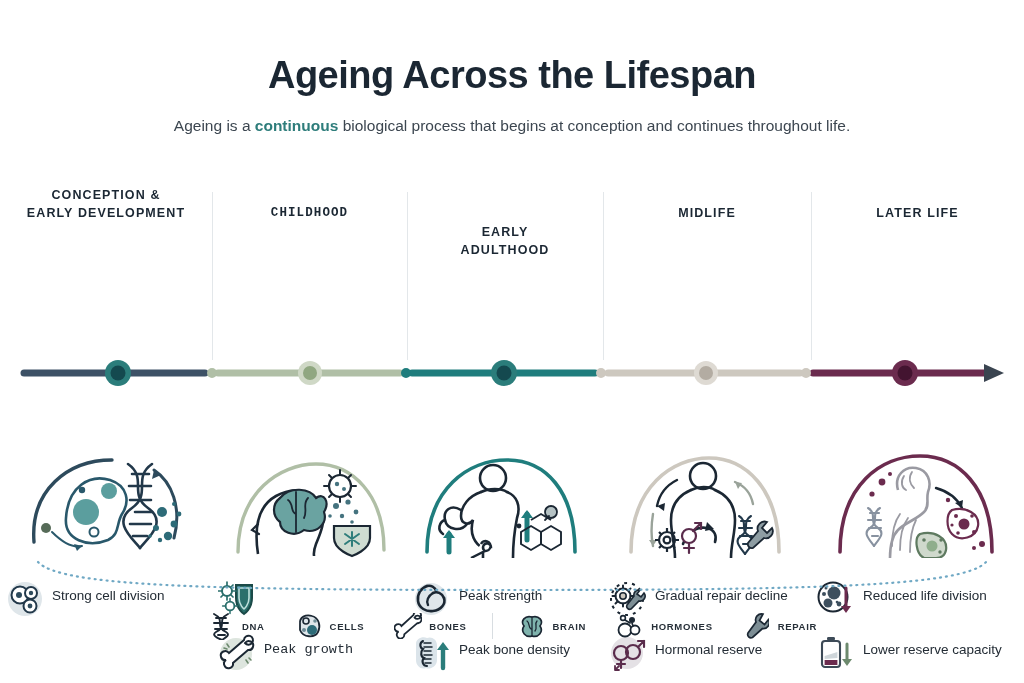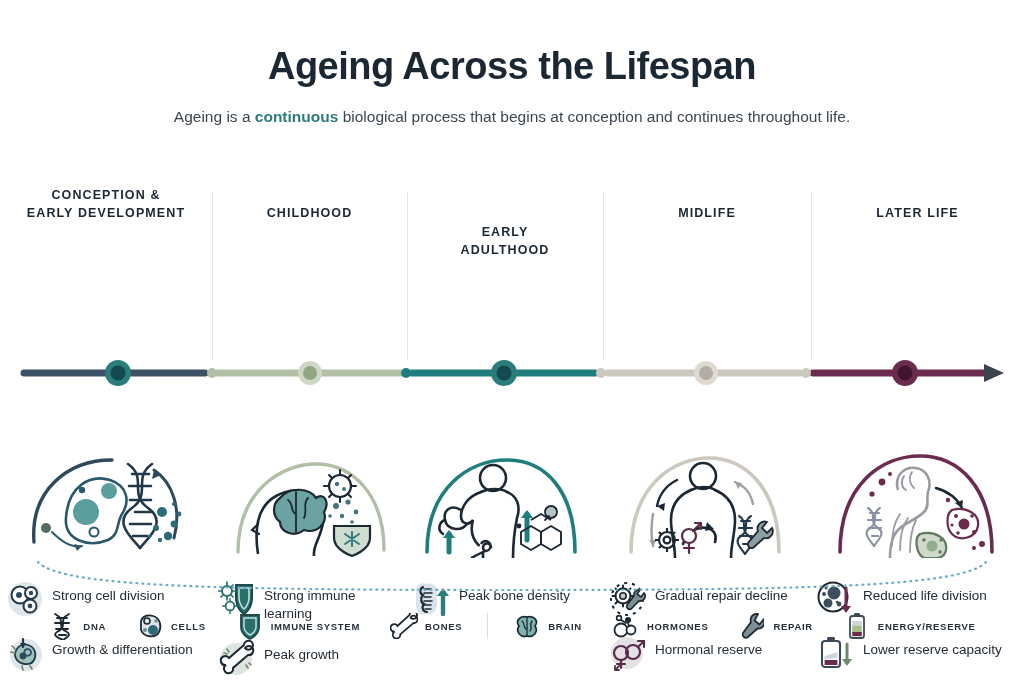--- a/index.html
+++ b/index.html
@@ -9,36 +9,36 @@
     font-family:"Liberation Sans", sans-serif;
     color:#1f2933;
     overflow:hidden;
     position:relative;
   }
 
   
   .header{text-align:center;padding-top:44px;}
   .title{
     font-size:38px;font-weight:bold;letter-spacing:-.5px;
-    color:#1b2733;line-height:1.05;margin:3px;
+    color:#1b2733;line-height:1.05;margin:12px;
   }
   .subtitle{
     margin:18px auto 0;max-width:680px;
     font-size:15.5px;line-height:1.5;color:#3c4650;font-weight:normal;
   }
   .subtitle .hl{color:#2e7d7b;font-weight:bold;}
 
   
   .stages{
     position:absolute;left:0;top:186px;width:1024px;height:372px;
     display:flex;
   }
   .stage{position:relative;display:flex;flex-direction:column;align-items:center;justify-content:space-between;}
   .stage.s0{width:212px;}
-  .stage.s1{width:195px;}
+  .stage.s1{width:195px;font-family:Liberation Mono, monospace;}
   .stage.s2{width:196px;}
   .stage.s3{width:208px;}
   .stage.s4{width:213px;gap:25px;}
 
   .stage-title{
     font-size:12.5px;font-weight:bold;letter-spacing:1.1px;
     color:#1b2733;text-align:center;line-height:1.45;
     text-transform:uppercase;height:42px;display:flex;
     flex-direction:column;justify-content:flex-start;
   }
@@ -150,36 +150,20 @@
             <circle cx="14" cy="15" r="8.5" fill="#fff" stroke="#22384a" stroke-width="2"></circle>
             <circle cx="25" cy="13" r="6" fill="#fff" stroke="#22384a" stroke-width="2"></circle>
             <circle cx="24" cy="26" r="6.5" fill="#fff" stroke="#22384a" stroke-width="2"></circle>
             <circle cx="13" cy="15" r="3" fill="#2d4a5c"></circle>
             <circle cx="25" cy="13" r="2.2" fill="#2d4a5c"></circle>
             <circle cx="24" cy="26" r="2.4" fill="#2d4a5c"></circle>
           </svg>
         </span>
         <span class="btext">Strong cell division</span>
       </div>
-      <div class="bullet">
-        <span class="bicon">
-          <svg width="38" height="38" viewBox="0 0 38 38">
-            <circle cx="20" cy="21" r="16" fill="#dfe6ea"></circle>
-            <path d="M9 22 C9 13 16 9 22 11 C29 13 31 20 28 26 C25 32 12 32 9 22 Z" fill="#9ec3bc" stroke="#22384a" stroke-width="1.8"></path>
-            <circle cx="17" cy="22" r="3.4" fill="#2d4a5c"></circle>
-            <path d="M24 16 a3.4 3.4 0 1 0 .1 .1" fill="none" stroke="#2d4a5c" stroke-width="1.8"></path>
-            <path d="M17 5 v8" stroke="#22384a" stroke-width="2.2" stroke-linecap="round"></path>
-            <path d="M17 14 l-3 -5 h6 z" fill="#22384a"></path>
-            <g stroke="#6d8a6e" stroke-width="1.7" stroke-linecap="round">
-              <path d="M6 12 l3 3 M5 18 l4 1 M16 32 l1 4 M24 32 l2 3"></path>
-            </g>
-          </svg>
-        </span>
-        <span class="btext">Growth &amp; differentiation</span>
-      </div>
 
     </div>
   </div>
 
   <div class="stage s1">
     <div class="stage-title">
       <span>CHILDHOOD</span>
     </div>
     <div class="art">
       <svg width="172" height="104" viewBox="0 0 172 104">
@@ -219,21 +203,20 @@
             <circle cx="9" cy="11" r="5" fill="#fff" stroke="#2b6f6c" stroke-width="2"></circle>
             <g stroke="#2b6f6c" stroke-width="1.7" stroke-linecap="round">
               <path d="M9 6 v-4 M14 11 h4 M9 16 v4 M4 11 H0 M12.5 7.5 l2.5 -2.5 M12.5 14.5 l2.5 2.5 M5.5 14.5 l-2.5 2.5"></path>
             </g>
             <circle cx="12" cy="26" r="4.4" fill="#fff" stroke="#2b6f6c" stroke-width="1.8"></circle>
             <g stroke="#2b6f6c" stroke-width="1.5" stroke-linecap="round">
               <path d="M12 21.6 v-3 M16.4 26 h3 M12 30.4 v3 M7.6 26 h-3"></path>
             </g>
           </svg>
         </span>
-        <span class="btext">Strong immune learning</span>
       </div>
       <div class="bullet">
         <span class="bicon">
           <svg width="38" height="38" viewBox="0 0 38 38">
             <circle cx="18" cy="20" r="16" fill="#dde5de"></circle>
             <path d="M27 9 a4.5 4.5 0 1 1 3 7 L15 29 a4.5 4.5 0 1 1 -7 -3 a4.5 4.5 0 1 1 3 -7 L26 6 a4.5 4.5 0 1 1 1 3 Z" fill="#fff" stroke="#1b2733" stroke-width="2"></path>
             <g stroke="#6d8a6e" stroke-width="1.6" stroke-linecap="round">
               <path d="M9 10 l2 3 M6 14 l3 1 M28 26 l2 3 M31 24 l2 2"></path>
             </g>
           </svg>
@@ -268,20 +251,32 @@
           <path d="M124 84 l10 -6 l10 6 l0 12 l-10 6 l-10 -6 z"></path>
           <path d="M114 72 l10 -6 l10 6"></path>
         </g>
         <circle cx="134" cy="64" r="6" fill="#b5c2c4" stroke="#1b2733" stroke-width="1.8"></circle>
         <path d="M128 72 l4 -4" stroke="#1b2733" stroke-width="1.8" stroke-linecap="round"></path>
         <circle cx="102" cy="78" r="2.4" fill="#1b2733"></circle>
         <path d="M64 96 a5 5 0 1 1 4 7 L54 110 M74 100 a4 4 0 1 0 -6 3" fill="#fff" stroke="#1b2733" stroke-width="2.4"></path>
       </svg>
     </div>
     <div class="bullets">
+      <div class="bullet">
+        <span class="bicon">
+          <svg width="38" height="38" viewBox="0 0 38 38">
+            <circle cx="18" cy="19" r="16" fill="#dfe6ea"></circle>
+            <path d="M14 6 C8 8 4 14 5 21 C6 28 13 32 20 31 C28 30 33 24 31 18" fill="none" stroke="#1b2733" stroke-width="2.6" stroke-linecap="round"></path>
+            <path d="M31 18 C29 13 24 11 20 13" fill="none" stroke="#1b2733" stroke-width="2.6" stroke-linecap="round"></path>
+            <path d="M20 13 C15 16 13 21 15 25" fill="none" stroke="#1b2733" stroke-width="2.4" stroke-linecap="round"></path>
+            <path d="M14 6 C18 5 22 7 23 11" fill="none" stroke="#1b2733" stroke-width="2.4" stroke-linecap="round"></path>
+          </svg>
+        </span>
+        <span class="btext">Peak strength</span>
+      </div>
       <div class="bullet">
         <span class="bicon">
           <svg width="38" height="38" viewBox="0 0 38 38">
             <path d="M3 10 C3 4 10 2 14 4 C18 2 24 5 24 11 L24 26 C24 33 16 36 13 34 C8 36 3 32 3 26 Z" fill="#dbe4ea"></path>
             <path d="M10 7 C6 9 7 14 10 15 C7 18 8 23 11 24 C8 27 10 32 14 32" fill="none" stroke="#1b2733" stroke-width="2.1" stroke-linecap="round"></path>
             <g stroke="#1b2733" stroke-width="1.5" stroke-linecap="round">
               <path d="M11 9 h7 M11 13 h8 M11 17 h7 M11 21 h8 M11 25 h7 M12 29 h6"></path>
             </g>
             <path d="M30 34 V13" stroke="#2b7d7b" stroke-width="4.4" stroke-linecap="round"></path>
             <path d="M30 8 l-6 8 h12 z" fill="#2b7d7b"></path>
@@ -513,29 +508,20 @@
         <path d="M5 12 C4 5 11 2 17 4 C24 6 26 14 23 20 C20 26 8 26 5 18 Z" fill="#dfe6ea" stroke="#1b2733" stroke-width="1.8"></path>
         <circle cx="17" cy="18" r="5" fill="#2d6b78"></circle>
         <circle cx="11" cy="9" r="3" fill="none" stroke="#1b2733" stroke-width="1.6"></circle>
         <circle cx="9" cy="18" r="2" fill="#6f8c97"></circle>
         <circle cx="20" cy="9" r="1.8" fill="#6f8c97"></circle>
       </svg>
     </span>
     <span class="legend-label">CELLS</span>
   </div>
 
-  <div class="legend-item">
-    <span class="licon">
-      <svg width="22" height="28" viewBox="0 0 22 28">
-        <path d="M2 3 h18 v12 C20 23 11 27 11 27 C11 27 2 23 2 15 Z" fill="#2b6f6c" stroke="#1b4a48" stroke-width="1.8"></path>
-        <path d="M5 6 h12 v9 C17 20 11 23 11 23 C11 23 5 20 5 15 Z" fill="none" stroke="#bfe0dd" stroke-width="1.5"></path>
-      </svg>
-    </span>
-    <span class="legend-label">IMMUNE SYSTEM</span>
-  </div>
 
   <div class="legend-item">
     <span class="licon">
       <svg width="30" height="26" viewBox="0 0 30 26">
         <path d="M22 4 a4 4 0 1 1 3 6 L11 22 a4 4 0 1 1 -6 -3 a4 4 0 1 1 3 -6 L21 1 a4 4 0 1 1 1 3 Z" fill="#fff" stroke="#1b2733" stroke-width="1.9"></path>
       </svg>
     </span>
     <span class="legend-label">BONES</span>
   </div>
 
@@ -568,25 +554,13 @@
 
   <div class="legend-item">
     <span class="licon">
       <svg width="24" height="28" viewBox="0 0 24 28">
         <path d="M18 2 a6 6 0 0 0 -7 8 l-8 11 a3.4 3.4 0 0 0 4.5 4.5 l10 -9 a6 6 0 0 0 6 -9 l-4 5 l-5 -4 z" fill="#7d8e95" stroke="#1b2733" stroke-width="1.7"></path>
       </svg>
     </span>
     <span class="legend-label">REPAIR</span>
   </div>
 
-  <div class="legend-item">
-    <span class="licon">
-      <svg width="20" height="28" viewBox="0 0 20 28">
-        <rect x="3" y="4" width="14" height="22" rx="2.6" fill="#fff" stroke="#3d4a57" stroke-width="1.8"></rect>
-        <rect x="7" y="1" width="6" height="3" rx="1.2" fill="#3d4a57"></rect>
-        <rect x="5.2" y="20" width="9.6" height="4.2" fill="#6b2b4e"></rect>
-        <rect x="5.2" y="14" width="9.6" height="6" fill="#a7c08a"></rect>
-        <rect x="5.2" y="9" width="9.6" height="5" fill="#cfd6da"></rect>
-      </svg>
-    </span>
-    <span class="legend-label">ENERGY/RESERVE</span>
-  </div>
 </div>
 
 </body></html>

